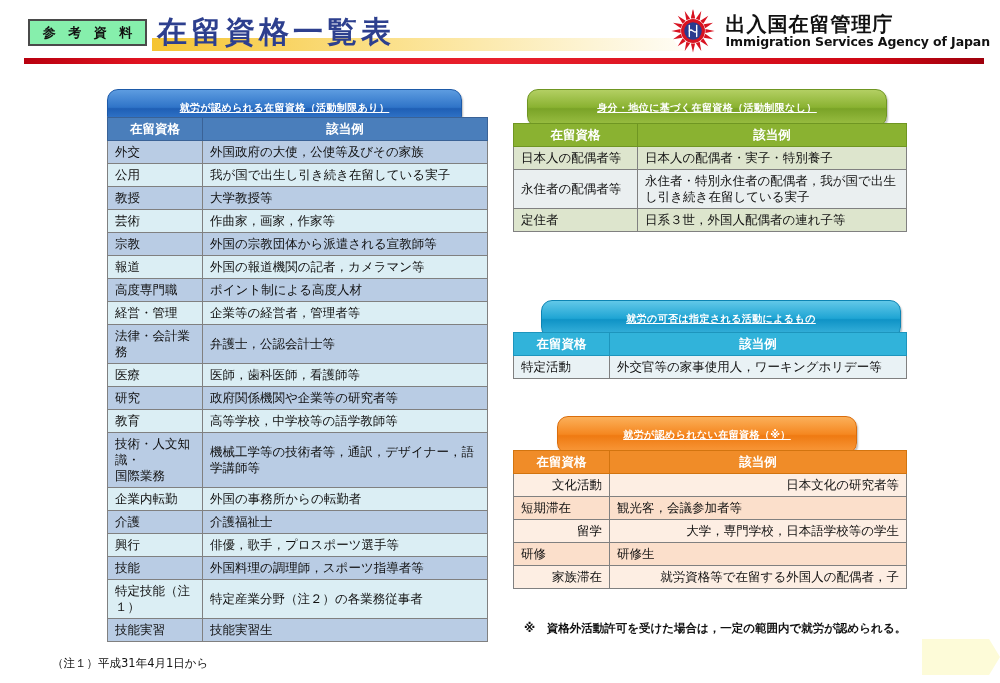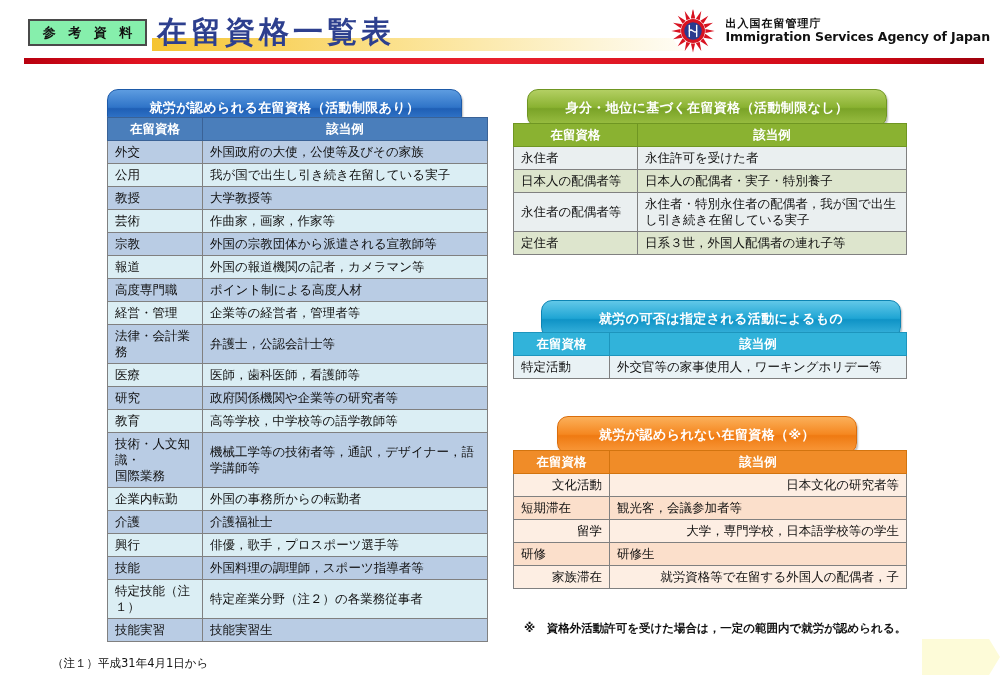--- a/index.html
+++ b/index.html
@@ -30,30 +30,31 @@
     font-family:"DejaVu Sans","Liberation Sans",sans-serif;
   }
   #red-rule{
     position:absolute;left:24px;top:58px;width:960px;height:6px;
     background:linear-gradient(to right,#b8000f 0%,#e01321 12%,#e8202c 50%,#cf0714 88%,#9e000c 100%);
   }
   
   #agency{position:absolute;right:10px;top:8px;display:flex;align-items:center;gap:10px;}
   #agency-mark{width:46px;height:46px;position:relative;flex:0 0 46px;}
   #agency-text{line-height:1.12;}
-  #agency-jp{font-size:11px;font-weight:bold;color:#111;letter-spacing:1px;}
+  #agency-jp{font-size:20px;font-weight:bold;color:#111;letter-spacing:1px;}
   #agency-en{font-size:12.5px;font-weight:bold;color:#111;letter-spacing:-0.1px;}
 
   
   .pill{
     position:absolute;height:38px;border-radius:11px;
     display:flex;align-items:center;justify-content:center;
-    color:#fff;font-size:13px;font-weight:bold;letter-spacing:.4px;
+    color:#fff;font-size:10px;font-weight:bold;letter-spacing:.4px;
     box-shadow:1px 2px 2px rgba(0,0,0,.28);
     box-sizing:border-box;
+    text-decoration:underline;
   }
   .pill.blue   {background:linear-gradient(to bottom,#5d9ce0 0%,#2f74c8 48%,#1f5fb5 52%,#3f84d6 100%);border:1px solid #1d5aa8;}
   .pill.green  {background:linear-gradient(to bottom,#b3cf63 0%,#8ab231 48%,#7aa327 52%,#9cc044 100%);border:1px solid #6f9622;text-align:right;}
   .pill.cyan   {background:linear-gradient(to bottom,#62c8e8 0%,#1fa5d4 48%,#0f93c6 52%,#3fb7df 100%);border:1px solid #0d84b3;}
   .pill.orange {background:linear-gradient(to bottom,#fbb05a 0%,#f58720 48%,#ef7a12 52%,#f99a3c 100%);border:1px solid #da6d0c;}
 
   
   table.grid{
     position:absolute;border-collapse:collapse;table-layout:fixed;
     font-size:12.5px;
@@ -257,24 +258,20 @@
       <col style="width:124px">
       <col style="width:269px">
     </colgroup>
   <thead>
     <tr>
       <th>在留資格</th>
       <th>該当例</th>
     </tr>
   </thead>
   <tbody>
-      <tr class="odd">
-        <td>永住者</td>
-        <td>永住許可を受けた者</td>
-      </tr>
       <tr class="even">
         <td>日本人の配偶者等</td>
         <td>日本人の配偶者・実子・特別養子</td>
       </tr>
       <tr class="odd">
         <td>永住者の配偶者等</td>
         <td>永住者・特別永住者の配偶者，我が国で出生し引き続き在留している実子</td>
       </tr>
       <tr class="even">
         <td>定住者</td>

